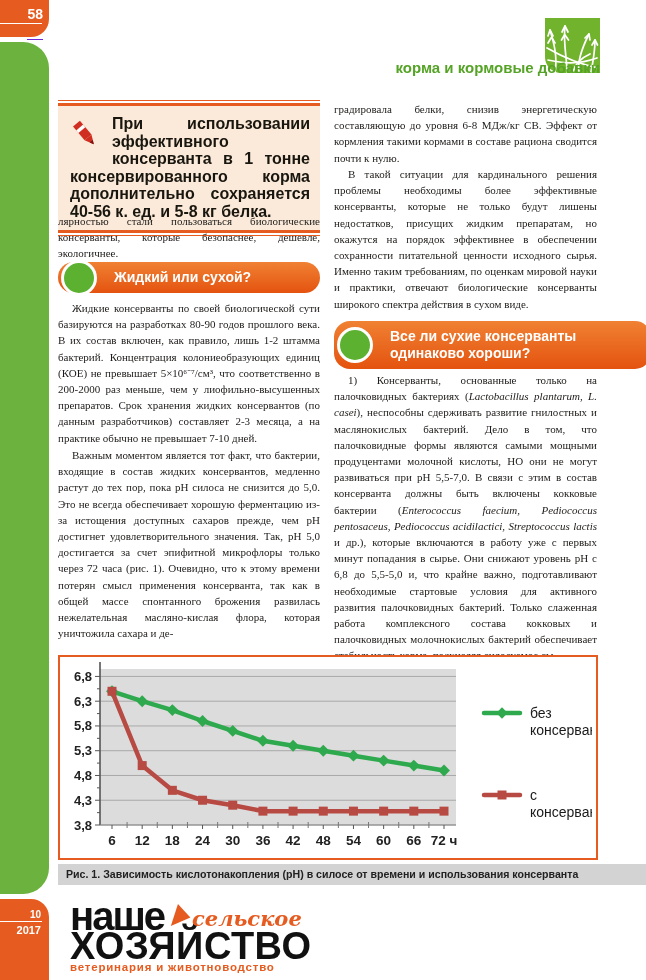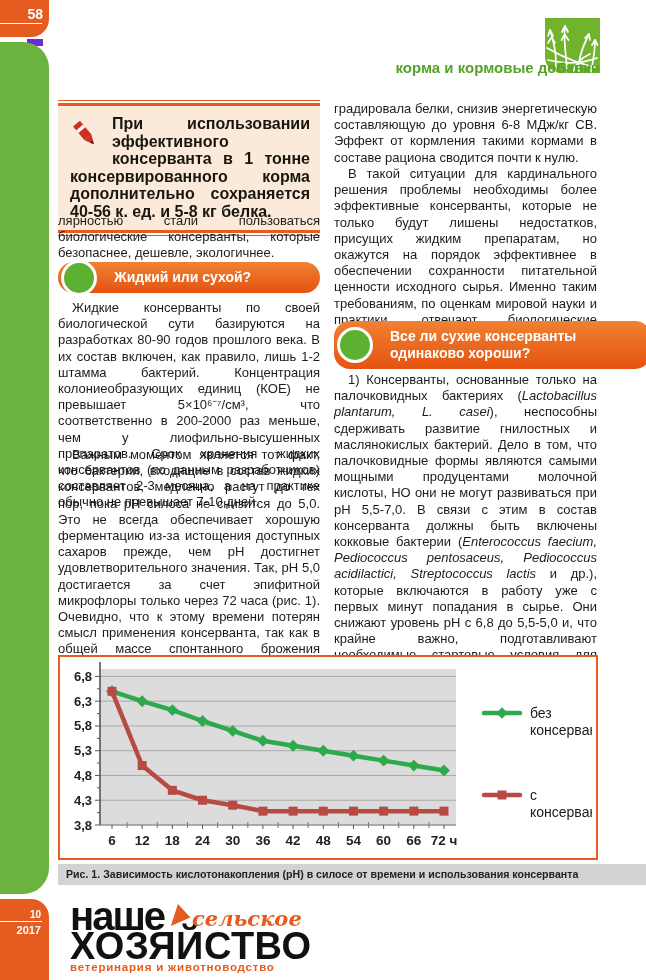--- a/index.html
+++ b/index.html
@@ -4,37 +4,37 @@
 <style>
   html,body{margin:0;padding:0;background:#e9e9e9;}
   #page{position:relative;width:646px;height:980px;background:#ffffff;overflow:hidden;
         font-family:"Liberation Sans",sans-serif;color:#1e1c1a;}
 
   
   .tab-top{position:absolute;left:0;top:0;width:49px;height:37px;background:#e65b1f;
            border-bottom-right-radius:18px;}
   .tab-top .line{position:absolute;left:0;top:23px;width:42px;height:1px;background:#fff;}
   .tab-top .num{position:absolute;right:6px;top:6px;color:#fff;font-weight:bold;font-size:14px;
-                border-bottom:7px solid #6d28d9;padding-bottom:17px;}
+                border-bottom:1px solid #6d28d9;padding-bottom:17px;}
   .side-green{position:absolute;left:0;top:42px;width:49px;height:852px;background:#6cb23e;
               border-top-right-radius:26px;border-bottom-right-radius:26px;}
   .tab-bottom{position:absolute;left:0;top:899px;width:49px;height:81px;background:#e65b1f;
               border-top-right-radius:18px;color:#fff;text-align:right;}
   .tab-bottom .num{font-weight:bold;font-size:10px;margin:10px 8px 1px 0;}
   .tab-bottom .line{margin-left:0;width:42px;height:1px;background:#fff;}
   .tab-bottom .year{font-weight:bold;font-size:11px;margin:2px 8px 0 0;}
 
   
   .grass-box{position:absolute;left:545px;top:18px;width:55px;height:55px;background:#72b32d;
              border-bottom-left-radius:16px;}
   .section-title{position:absolute;right:46px;top:59px;color:#56a427;font-weight:bold;
                  font-size:15px;}
 
   
-  .para{position:absolute;width:262px;font-size:13px;line-height:16.2px;text-align:justify;}
+  .para{position:absolute;width:262px;font-size:11px;line-height:16.2px;text-align:justify;font-family:Liberation Serif, serif;}
   .indent{text-indent:14px;}
   .it{font-style:italic;}
 
   
   .callout-wrap{position:absolute;left:58px;top:100px;width:262px;border-top:1px solid #e65b1f;
                 border-bottom:1px solid #e65b1f;padding:2px 0;background:#fff;}
   .callout{background:#fbead9;border-top:3px solid #e65b1f;border-bottom:3px solid #e65b1f;
            padding:9px 10px 10px 12px;font-weight:bold;font-size:16px;line-height:17.5px;
            text-align:justify;color:#18160f;}
   .callout .pencil{float:left;width:34px;height:40px;margin:2px 8px 2px 0;}

